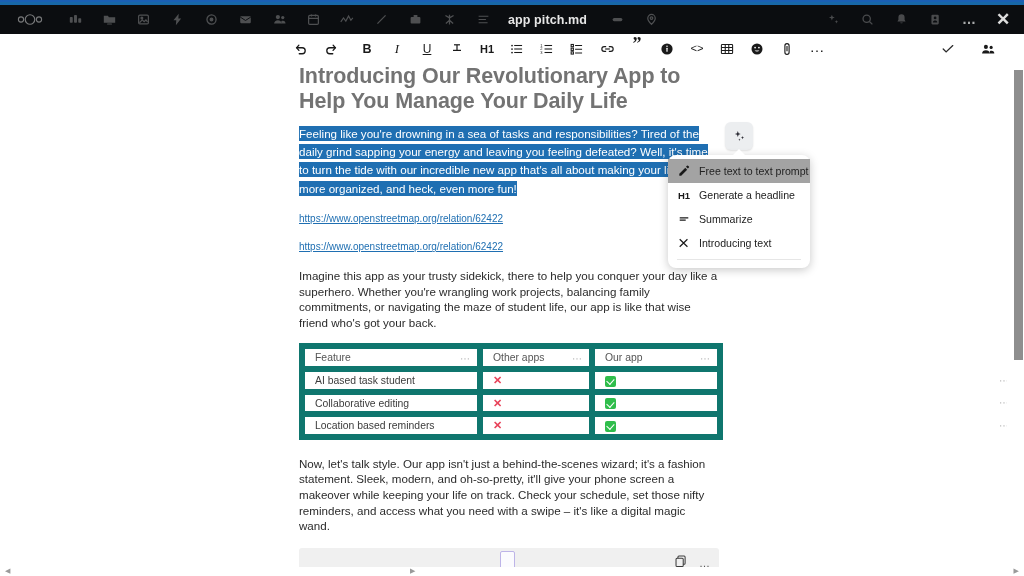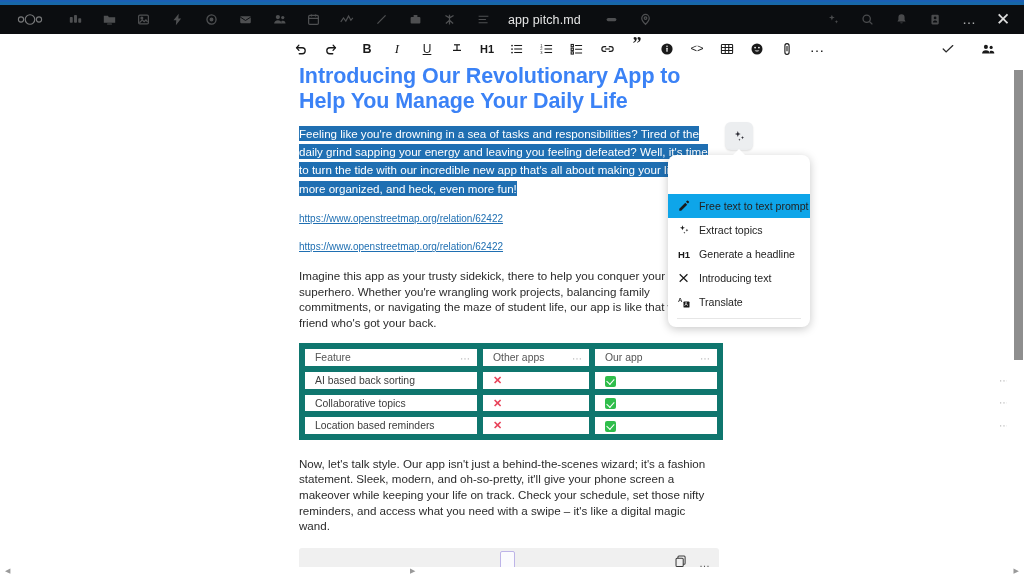--- a/index.html
+++ b/index.html
@@ -16,20 +16,21 @@
     overflow: hidden;
   }
 
   
   .topbar {
     position: absolute; top: 0; left: 0;
     width: 1024px; height: 37px;
     background: #0b0d10;
     display: flex; align-items: center;
     border-top: 2px solid #1a5fb4;
+    font-weight: bold;
   }
   .topbar-accent {
     position:absolute; top:0; left:0; width:1024px; height:3px;
     background:#1767a8;
   }
   .nc-logo {
     width: 44px; height: 34px;
     display:flex; align-items:center; justify-content:center;
     margin-left: 8px;
   }
@@ -89,21 +90,21 @@
     width: 1007px; height: 512px;
     background: #ffffff;
     overflow: hidden;
   }
   .page {
     position: absolute; left: 299px; top: 0px;
     width: 420px;
   }
   h1.doc-title {
     font-size: 21.5px; line-height: 25px;
-    font-weight: 600; color: #3b82f6;
+    font-weight: 600; color: #737373;
     letter-spacing: -0.1px;
     margin-bottom: 10px;
   }
   p.para {
     font-size: 11.6px; line-height: 15.6px;
     color: #2b2b2b;
     margin-bottom: 13px;
   }
   .sel-wrap { position: relative; margin-bottom: 14px; }
   .sel-line {
@@ -220,21 +221,21 @@
     border-left: 7px solid transparent;
     border-right: 7px solid transparent;
     border-bottom: 7px solid #ffffff;
   }
   .menu-item {
     display: flex; align-items: center;
     height: 24px; padding: 0 8px 0 9px;
     font-size: 10.6px; color: #222;
     gap: 8px; white-space: nowrap;
   }
-  .menu-item.hover { background: #0ea5e9; margin-top: 35px; }
+  .menu-item.hover { background: #a3a3a3; }
   .menu-ico {
     width: 14px; height: 14px;
     display:flex; align-items:center; justify-content:center;
     flex: 0 0 14px;
     color: #1a1a1a;
   }
   .menu-ico.txt { font-size: 9.5px; font-weight: 700; }
   .menu-sep {
     height: 1px; background: #e6e6e6;
     margin: 4px 9px;
@@ -536,26 +537,26 @@
               <span class="cell-dots">⋯</span>
             </th>
             <th class="col-u">
               <span>Our app</span>
               <span class="cell-dots">⋯</span>
             </th>
           </tr>
         </thead>
         <tbody>
           <tr>
-            <td>AI based back sorting</td>
+            <td>AI based task student</td>
             <td><span class="xmark">✕</span></td>
             <td><span class="checkbox-green"></span><span class="row-dots">⋯</span></td>
           </tr>
           <tr>
-            <td>Collaborative topics</td>
+            <td>Collaborative editing</td>
             <td><span class="xmark">✕</span></td>
             <td><span class="checkbox-green"></span><span class="row-dots">⋯</span></td>
           </tr>
           <tr>
             <td>Location based reminders</td>
             <td><span class="xmark">✕</span></td>
             <td><span class="checkbox-green"></span><span class="row-dots">⋯</span></td>
           </tr>
         </tbody>
       </table>
@@ -592,56 +593,44 @@
     <div class="menu-item hover">
       <span class="menu-ico">
         <svg width="12" height="12" viewBox="0 0 14 14" fill="#1a1a1a">
             <path d="M1.5 10.3l7-7 2.2 2.2-7 7H1.5z"></path>
             <path d="M9.3 2l1.2-1.2a.8.8 0 011.2 0l1 1a.8.8 0 010 1.2L11.5 4.2z"></path>
           </svg>
       </span>
       <span>Free text to text prompt</span>
     </div>
 
-    <div class="menu-item">
-      <span class="menu-ico">
-        <svg width="12" height="12" viewBox="0 0 14 14" fill="#1a1a1a">
-            <path d="M5.2 1.6l.8 2.1 2.1.8-2.1.8-.8 2.1-.8-2.1-2.1-.8 2.1-.8z"></path>
-            <path d="M10.4 5.6l.45 1.2 1.2.45-1.2.45-.45 1.2-.45-1.2-1.2-.45 1.2-.45z"></path>
-            <path d="M7.4 8.9l.35.95.95.35-.95.35-.35.95-.35-.95-.95-.35.95-.35z"></path>
-          </svg>
-      </span>
-      <span>Extract topics</span>
-    </div>
 
     <div class="menu-item">
       <span class="menu-ico txt">H1</span>
       <span>Generate a headline</span>
     </div>
 
+    <div class="menu-item">
+      <span class="menu-ico">
+        <svg width="12" height="12" viewBox="0 0 14 14" fill="none" stroke="#1a1a1a" stroke-width="1.4">
+            <path d="M2 5.6h10M2 8.4h7"></path>
+          </svg>
+      </span>
+      <span>Summarize</span>
+    </div>
 
     <div class="menu-item">
       <span class="menu-ico">
         <svg width="12" height="12" viewBox="0 0 14 14" fill="none" stroke="#1a1a1a" stroke-width="1.4">
             <path d="M2 2.6l9 8.8M11 2.6l-9 8.8"></path>
           </svg>
       </span>
       <span>Introducing text</span>
     </div>
 
-    <div class="menu-item">
-      <span class="menu-ico">
-        <svg width="12" height="12" viewBox="0 0 14 14" fill="#1a1a1a">
-            <text x="0" y="7" font-size="7" font-family="Liberation Sans" font-weight="700">A</text>
-            <rect x="6.4" y="6.4" width="7" height="7" rx="1"></rect>
-            <text x="7.6" y="12.2" font-size="5.6" font-family="Liberation Sans" fill="#fff">A</text>
-          </svg>
-      </span>
-      <span>Translate</span>
-    </div>
 
     <div class="menu-sep"></div>
 
   </div>
 
   <div class="vscroll-track">
     <div class="vscroll-thumb"></div>
   </div>
   <div class="hscroll-track">
     <span class="hs-arrow" style="left:5px">◀</span>

